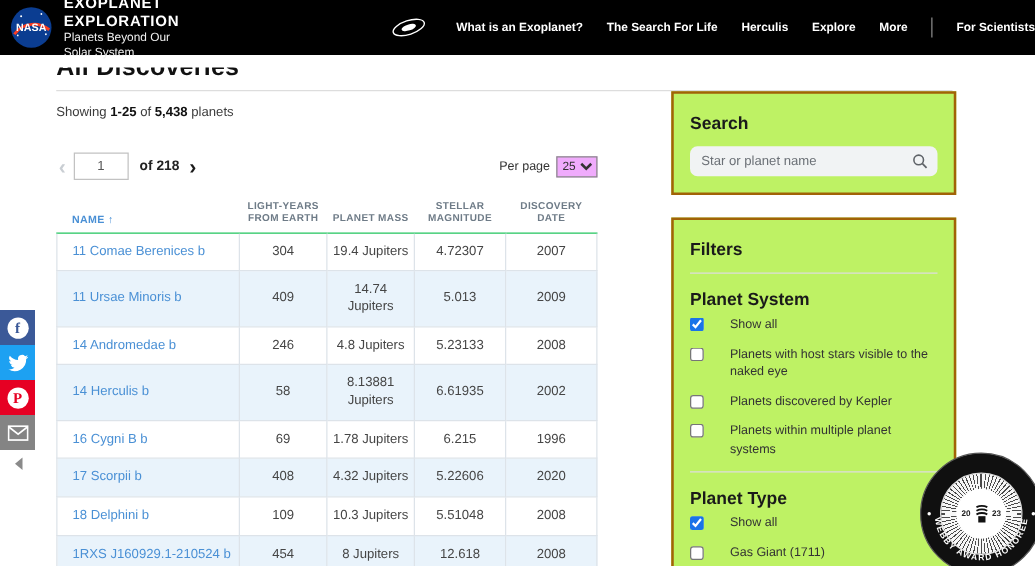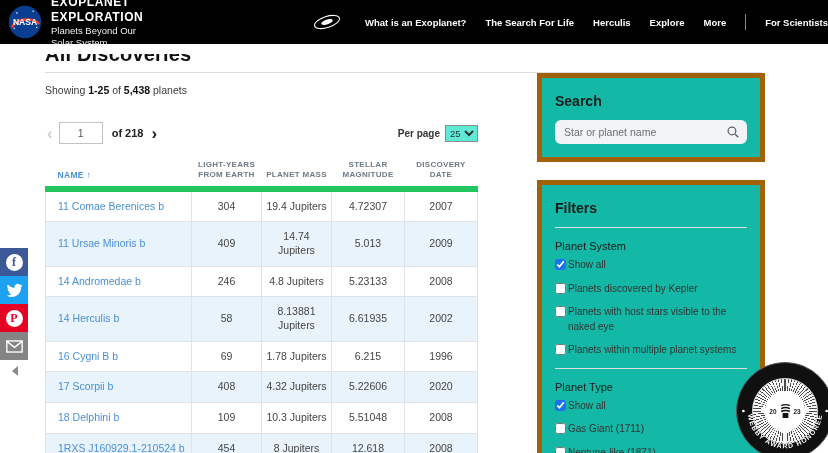--- a/index.html
+++ b/index.html
@@ -30,51 +30,51 @@
   .main-col{position:absolute;left:45px;top:80px;width:433px;}
   .showing{font-size:10.5px;color:#3c3c3c;margin:4px 0 26px;}
   .showing b{color:#111;}
   .pager-row{display:flex;align-items:center;height:22px;margin-bottom:13px;}
   .chev{font-size:17px;line-height:1;font-weight:bold;padding:0 2px;cursor:pointer;user-select:none;}
   .chev.prev{color:#c9ced3;margin-right:4px;}
   .chev.next{color:#1b1b1b;margin-left:6px;}
   .page-input{width:38px;height:18px;border:1px solid #c2c2c2;font-size:10.5px;text-align:center;color:#555;}
   .of-total{font-size:11px;font-weight:bold;color:#222;margin-left:9px;white-space:nowrap;}
   .per-page{margin-left:auto;display:flex;align-items:center;gap:5px;}
-  .per-page-label{font-size:10px;font-weight:bold;color:#333;}
-  .per-page select{font-size:9.5px;color:#333;height:17px;border:1px solid #8a8a8a;background:#5eead4;}
+  .per-page-label{font-size:10px;font-weight:normal;color:#333;}
+  .per-page select{font-size:9.5px;color:#333;height:17px;border:1px solid #8a8a8a;background:#f0abfc;}
   
   table.planets{border-collapse:collapse;width:432px;table-layout:fixed;}
   .planets th{
     font-size:8px;font-weight:bold;color:#6e7b87;text-transform:uppercase;letter-spacing:.3px;
-    text-align:center;vertical-align:bottom;padding:3px 2px 5px;border-bottom:6px solid #22c55e;line-height:1.3;
+    text-align:center;vertical-align:bottom;padding:3px 2px 5px;border-bottom:1px solid #22c55e;line-height:1.3;
   }
   .planets th.name-th{text-align:left;padding-left:12px;color:#4a90d5;font-size:8.5px;cursor:pointer;}
   .planets td{
     font-size:10.5px;color:#454545;text-align:center;padding:8px 3px;line-height:1.3;
     border:1px solid #dde3e9;
   }
   .planets td.name-td{text-align:left;padding-left:12px;}
   .planets td.name-td a{color:#4a90d5;text-decoration:none;font-size:10.5px;}
   .planets tbody tr:nth-child(even){background:#e9f3fb;}
   
   .sidebar{position:absolute;left:537px;top:73px;width:228px;}
-  .panel{border:5px solid #a16207;background:#14b8a6;padding:13px;box-sizing:border-box;}
+  .panel{border:2px solid #a16207;background:#bef264;padding:13px;box-sizing:border-box;}
   .panel + .panel{margin-top:18px;}
   .panel h2{font-size:14px;font-weight:bold;color:#1a1a1a;margin:2px 0 11px;}
   .search-box{position:relative;}
   .search-box input{
     width:100%;box-sizing:border-box;height:24px;background:#f1f3f4;border:none;border-radius:6px;
     padding:0 26px 0 9px;font-size:10.5px;color:#333;font-family:"Liberation Sans",sans-serif;
   }
   .search-box input::placeholder{color:#6b7076;}
   .search-box .mag{position:absolute;right:7px;top:5px;}
   .filters-panel hr{border:none;border-top:1px solid #ddd;margin:10px 0 12px;}
-  .filter-group-label{font-size:11px;font-weight:normal;color:#1a1a1a;margin:0 0 6px;}
-  .opt{display:flex;align-items:flex-start;gap:2px;margin-bottom:9px;cursor:pointer;}
+  .filter-group-label{font-size:14px;font-weight:bold;color:#1a1a1a;margin:0 0 6px;}
+  .opt{display:flex;align-items:flex-start;gap:21px;margin-bottom:9px;cursor:pointer;}
   .opt input{width:11px;height:11px;margin:1px 0 0;accent-color:#1a73e8;flex:0 0 auto;cursor:pointer;}
   .opt span{font-size:10px;color:#333;line-height:1.45;}
   
   .social{position:absolute;left:0;top:248px;z-index:60;}
   .soc{width:28px;height:28px;display:flex;align-items:center;justify-content:center;cursor:pointer;}
   .soc-fb{background:#3b5998;}
   .soc-tw{background:#1da1f2;}
   .soc-pin{background:#e60023;}
   .soc-em{background:#848484;}
   .circ{width:17px;height:17px;border-radius:50%;background:#fff;display:flex;align-items:center;justify-content:center;
@@ -263,25 +263,25 @@
     <h2>Filters</h2>
     <hr>
 
     <p class="filter-group-label">Planet System</p>
     <label class="opt">
       <input type="checkbox" checked="" style="">
       <span>Show all</span>
     </label>
     <label class="opt">
       <input type="checkbox" style="">
+      <span>Planets with host stars visible to the naked eye</span>
+    </label>
+    <label class="opt">
+      <input type="checkbox" style="">
       <span>Planets discovered by Kepler</span>
-    </label>
-    <label class="opt">
-      <input type="checkbox" style="">
-      <span>Planets with host stars visible to the naked eye</span>
     </label>
     <label class="opt">
       <input type="checkbox" style="">
       <span>Planets within multiple planet systems</span>
     </label>
 
     <hr>
 
     <p class="filter-group-label">Planet Type</p>
     <label class="opt">

